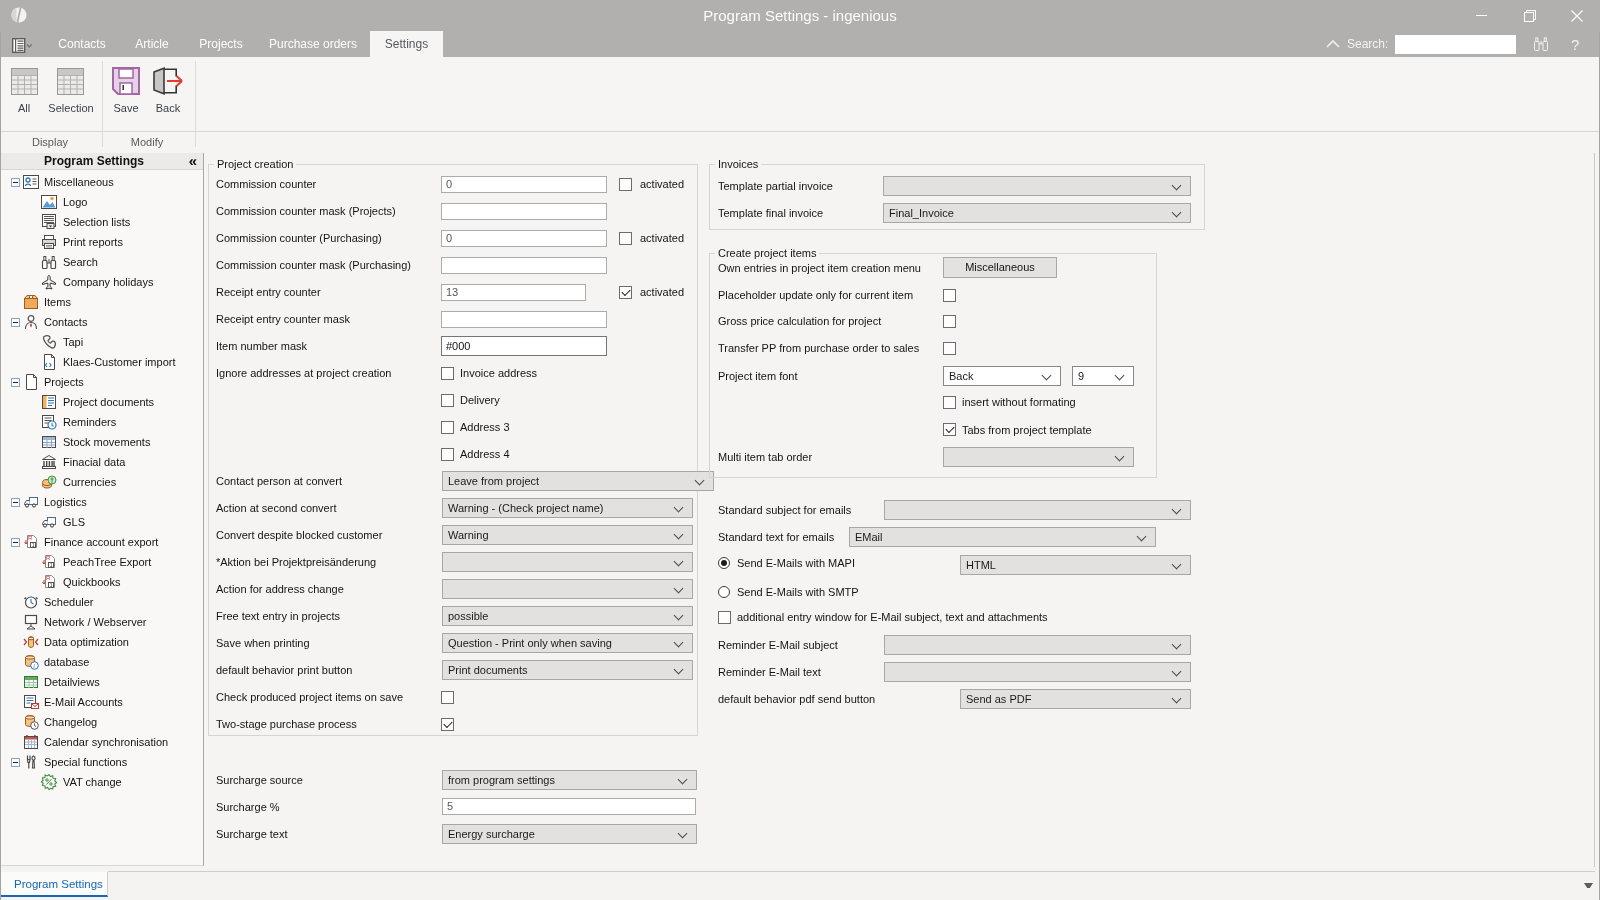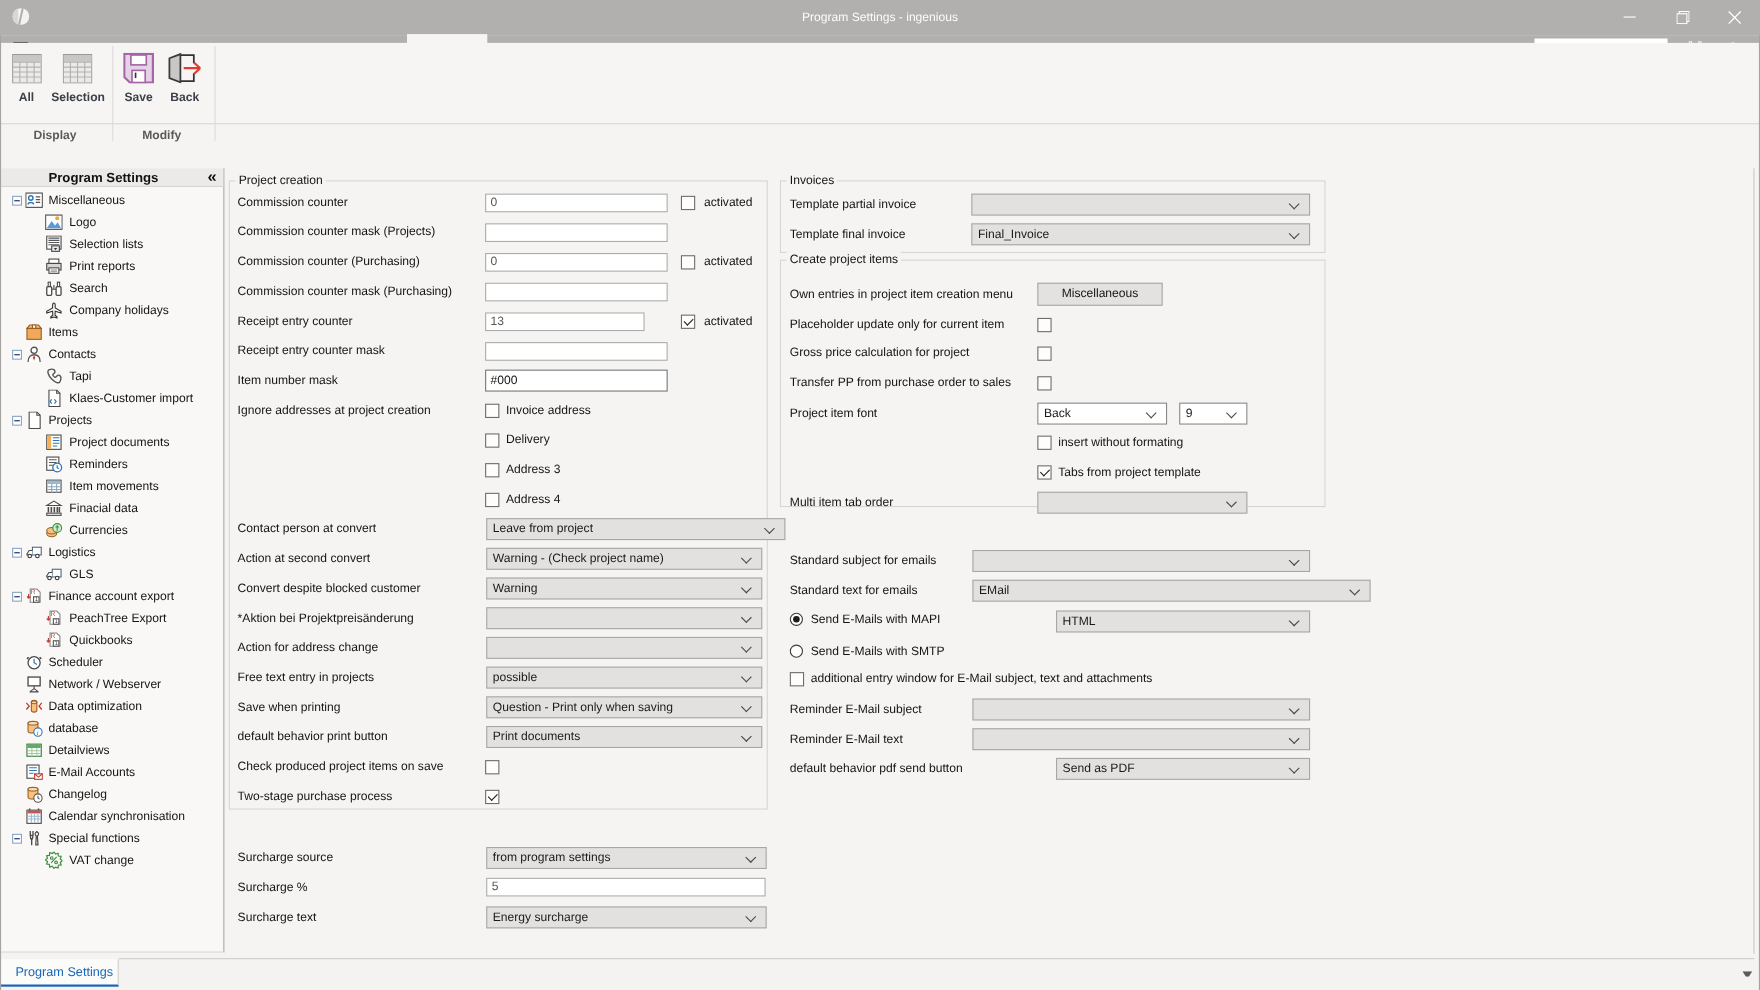--- a/index.html
+++ b/index.html
@@ -3,21 +3,21 @@
 <meta charset="utf-8">
 <style>
 * { margin:0; padding:0; box-sizing:border-box; }
 html,body { width:1600px; height:900px; overflow:hidden; }
 body { font-family:"Liberation Sans", sans-serif; position:relative; background:#f5f4f2; }
 .abs { position:absolute; }
 .titlebar { left:0; top:0; width:1600px; height:32px; background:#b1b0ae; }
 .menurow { left:0; top:32px; width:1600px; height:25px; background:#b1b0ae; }
 .tabtxt { position:absolute; top:0; height:25px; line-height:25px; font-size:12px; color:#fdfdfd; text-align:center; }
 .activetab { position:absolute; left:370px; top:-1px; width:73px; height:26px; background:#f6f5f4; color:#55595e; font-size:12px; text-align:center; line-height:26px; }
-.toolbar { left:0; top:39px; width:1600px; height:74px; background:#f6f5f4; border-bottom:1px solid #d9d7d5;font-weight:bold; }
+.toolbar { left:0; top:58px; width:1600px; height:74px; background:#f6f5f4; border-bottom:1px solid #d9d7d5; }
 .tlabel { position:absolute; top:44px; font-size:11px; color:#3c4149; text-align:center; }
 .glabel { position:absolute; top:78px; font-size:11px; color:#5c5a58; text-align:center; }
 .tsep { position:absolute; top:3px; width:1px; height:86px; background:#dddbd9; }
 .tree { left:0; top:153px; width:204px; height:713px; background:#f9f8f7; border-right:1px solid #a9a8a7; border-bottom:1px solid #d8d6d5; }
 .treehead { position:absolute; left:0; top:0; width:203px; height:17px; background:#eceae9; border-bottom:1px solid #d8d6d5; }
 .trow { position:absolute; left:0; width:203px; height:20px; font-size:11px; color:#141414; }
 .trow span { position:absolute; top:3px; line-height:14px; white-space:nowrap; }
 .exp { position:absolute; left:11px; top:6px; width:9px; height:9px; background:#fff; border:1px solid #86a7bd; }
 .exp::after { content:""; position:absolute; left:1px; top:3px; width:5px; height:1px; background:#1a1a66; }
 .ticon { position:absolute; top:2px; width:16px; height:16px; }
@@ -39,21 +39,21 @@
 </style>
 </head>
 <body>
 
 <div class="abs titlebar">
   <svg class="abs" style="left:11px;top:7px" width="16" height="16" viewBox="0 0 19 19">
     <circle cx="9.5" cy="9.5" r="9" fill="#f4f3f2"></circle>
     <path d="M11.5 0.5 L7.5 18.5" stroke="#b1b0ae" stroke-width="2.2" fill="none"></path>
     <path d="M6.5 1 A 9 9 0 0 0 6.5 18 Z" fill="#d8d7d6"></path>
   </svg>
-  <div class="abs" style="left:0;top:0;width:1600px;height:32px;line-height:32px;text-align:center;font-size:11px;color:#fcfcfc">Program Settings - ingenious</div>
+  <div class="abs" style="left:0;top:0;width:1600px;height:32px;line-height:32px;text-align:center;font-size:15px;color:#fcfcfc">Program Settings - ingenious</div>
   <div class="abs" style="left:1476px;top:15px;width:11px;height:1px;background:#fff"></div>
   <svg class="abs" style="left:1524px;top:10px" width="12" height="12" viewBox="0 0 12 12">
     <rect x="0.5" y="2.5" width="9" height="9" fill="none" stroke="#fff"></rect>
     <path d="M2.5 2.5 v-2 h9 v9 h-2" fill="none" stroke="#fff"></path>
   </svg>
   <svg class="abs" style="left:1571px;top:10px" width="12" height="12" viewBox="0 0 12 12">
     <path d="M0.5 0.5 L11.5 11.5 M11.5 0.5 L0.5 11.5" stroke="#fff" stroke-width="1.2"></path>
   </svg>
 </div>
 
@@ -228,21 +228,21 @@
         <path d="M11 9 v2.2 l1.5 1" stroke="#2e75b6" fill="none" stroke-width="1.1"></path>
       </svg>
       <span style="left:63px">Reminders</span>
     </div>
 <div class="trow" style="top:279px">
       <svg class="ticon" style="left:41px" width="16" height="16" viewBox="0 0 16 16">
         <rect x="1.5" y="2.5" width="13" height="11" fill="#fff" stroke="#4a4a4a"></rect>
         <rect x="2" y="3" width="12" height="3" fill="#9db8d2"></rect>
         <path d="M2 8.5 h12 M2 11 h12 M6 6 v8 M10.5 6 v8" stroke="#8aa5bf" fill="none"></path>
       </svg>
-      <span style="left:63px">Item movements</span>
+      <span style="left:63px">Stock movements</span>
     </div>
 <div class="trow" style="top:299px">
       <svg class="ticon" style="left:41px" width="16" height="16" viewBox="0 0 16 16">
         <path d="M1.5 5.5 L8 1.5 L14.5 5.5 Z" fill="#fff" stroke="#4a4a4a"></path>
         <path d="M3 7 v5 M5.7 7 v5 M8.4 7 v5 M11.1 7 v5 M13 7 v5" stroke="#4a4a4a" stroke-width="1.4"></path>
         <rect x="1.5" y="12.5" width="13" height="2" fill="#fff" stroke="#4a4a4a"></rect>
       </svg>
       <span style="left:63px">Finacial data</span>
     </div>
 <div class="trow" style="top:319px">
@@ -449,21 +449,21 @@
 <div class="tb" style="left:237px;top:645px;width:254px;color:#555">5</div>
 <div class="lab" style="left:11px;top:673px">Surcharge text</div>
 <div class="dd" style="left:237px;top:671px;width:255px">Energy surcharge</div>
 <div class="gb" style="left:504px;top:11px;width:496px;height:66px">
       <b>Invoices</b>
     </div>
 <div class="lab" style="left:513px;top:25px">Template partial invoice</div>
 <div class="dd" style="left:678px;top:23px;width:308px"></div>
 <div class="lab" style="left:513px;top:52px">Template final invoice</div>
 <div class="dd" style="left:678px;top:50px;width:308px">Final_Invoice</div>
-<div class="gb" style="left:504px;top:83px;width:496px;height:225px">
+<div class="gb" style="left:504px;top:100px;width:448px;height:225px">
       <b>Create project items</b>
     </div>
 <div class="lab" style="left:513px;top:107px">Own entries in project item creation menu</div>
 <div class="btn" style="left:738px;top:104px;width:114px;height:21px;line-height:19px">Miscellaneous</div>
 <div class="lab" style="left:513px;top:134px">Placeholder update only for current item</div>
 <div class="cb" style="left:738px;top:136px"></div>
 <div class="lab" style="left:513px;top:160px">Gross price calculation for project</div>
 <div class="cb" style="left:738px;top:162px"></div>
 <div class="lab" style="left:513px;top:187px">Transfer PP from purchase order to sales</div>
 <div class="cb" style="left:738px;top:189px"></div>
@@ -472,21 +472,21 @@
 <div class="dd ddw" style="left:867px;top:213px;width:62px">9</div>
 <div class="cb" style="left:738px;top:243px"></div>
 <div class="lab" style="left:757px;top:241px">insert without formating</div>
 <div class="cb cbc" style="left:738px;top:270px"></div>
 <div class="lab" style="left:757px;top:269px">Tabs from project template</div>
 <div class="lab" style="left:513px;top:296px">Multi item tab order</div>
 <div class="dd" style="left:738px;top:294px;width:191px"></div>
 <div class="lab" style="left:513px;top:349px">Standard subject for emails</div>
 <div class="dd" style="left:679px;top:347px;width:307px"></div>
 <div class="lab" style="left:513px;top:376px">Standard text for emails</div>
-<div class="dd" style="left:679px;top:374px;width:362px">EMail</div>
+<div class="dd" style="left:644px;top:374px;width:307px">EMail</div>
 <div class="rad radc" style="left:513px;top:404px"></div>
 <div class="lab" style="left:532px;top:402px">Send E-Mails with MAPI</div>
 <div class="dd" style="left:755px;top:402px;width:231px">HTML</div>
 <div class="rad" style="left:513px;top:433px"></div>
 <div class="lab" style="left:532px;top:431px">Send E-Mails with SMTP</div>
 <div class="cb" style="left:513px;top:458px"></div>
 <div class="lab" style="left:532px;top:456px">additional entry window for E-Mail subject, text and attachments</div>
 <div class="lab" style="left:513px;top:484px">Reminder E-Mail subject</div>
 <div class="dd" style="left:679px;top:482px;width:307px"></div>
 <div class="lab" style="left:513px;top:511px">Reminder E-Mail text</div>

